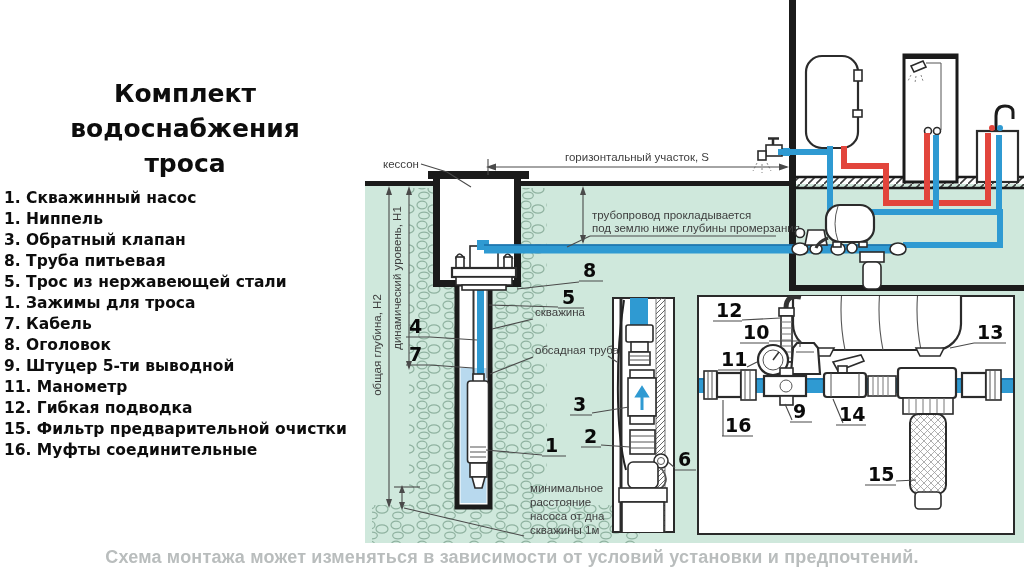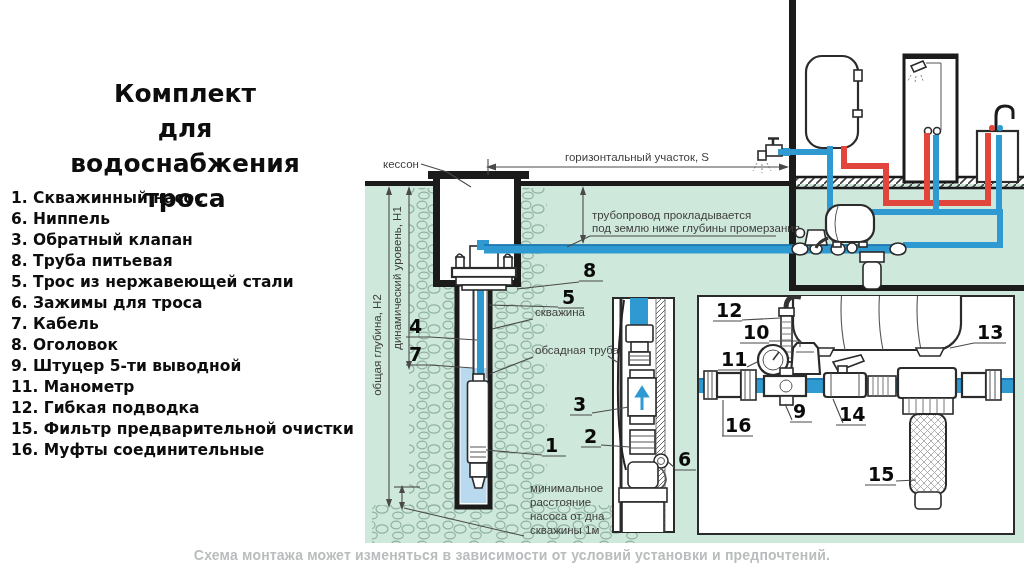--- a/index.html
+++ b/index.html
@@ -1,54 +1,53 @@
 <!DOCTYPE html>
 <html><head>
 <meta charset="utf-8">
 <style>
   html,body{margin:0;padding:0;background:#fff;}
   #stage{position:relative;width:1024px;height:576px;background:#ffffff;overflow:hidden;
          font-family:"Liberation Sans",sans-serif;border-radius:32px;}
   #title{position:absolute;left:28px;top:76px;width:314px;text-align:center;
          font-family:"DejaVu Sans",sans-serif;font-weight:bold;font-size:25px;
          line-height:35px;color:#0d0d0d;}
-  #parts{position:absolute;left:11px;top:188px;width:360px;list-style:none;margin:0;padding:0;
+  #parts{position:absolute;left:4px;top:188px;width:360px;list-style:none;margin:0;padding:0;
          font-family:"DejaVu Sans",sans-serif;font-weight:bold;font-size:15.5px;
          line-height:21px;color:#0d0d0d;white-space:nowrap;}
   #caption{position:absolute;left:0;top:547px;width:1024px;text-align:center;
-           font-weight:bold;font-size:14px;color:#b9bdbd;letter-spacing:0.2px;}
+           font-weight:bold;font-size:18px;color:#b9bdbd;letter-spacing:0.2px;}
   svg{position:absolute;left:0;top:0;}
   text{font-family:"Liberation Sans",sans-serif;}
   .lbl{font-size:11.5px;fill:#3d3d3d;}
   .num{font-family:"DejaVu Sans",sans-serif;font-weight:bold;font-size:19px;fill:#0a0a0a;}
   .ldr{stroke:#4a4a4a;stroke-width:1.1;fill:none;}
   .dim{stroke:#4a4a4a;stroke-width:1.1;fill:none;}
   .ah{fill:#4a4a4a;stroke:none;}
   .wh{fill:#ffffff;stroke:#2b2b2b;stroke-width:1.6;}
   .wh2{fill:#ffffff;stroke:#2b2b2b;stroke-width:2.2;}
   .blk{fill:#1b1b1b;stroke:none;}
 </style>
 </head>
 <body>
 
 <div id="stage">
 
   <div id="title">
     <div>Комплект</div>
-    <div>для</div>
     <div>водоснабжения троса</div>
   </div>
 
   <ul id="parts">
     <li>1. Скважинный насос</li>
-    <li>6. Ниппель</li>
+    <li>1. Ниппель</li>
     <li>3. Обратный клапан</li>
     <li>8. Труба питьевая</li>
     <li>5. Трос из нержавеющей стали</li>
-    <li>6. Зажимы для троса</li>
+    <li>1. Зажимы для троса</li>
     <li>7. Кабель</li>
     <li>8. Оголовок</li>
     <li>9. Штуцер 5-ти выводной</li>
     <li>11. Манометр</li>
     <li>12. Гибкая подводка</li>
     <li>15. Фильтр предварительной очистки</li>
     <li>16. Муфты соединительные</li>
   </ul>
 
   <svg width="1024" height="576" viewBox="0 0 1024 576">

